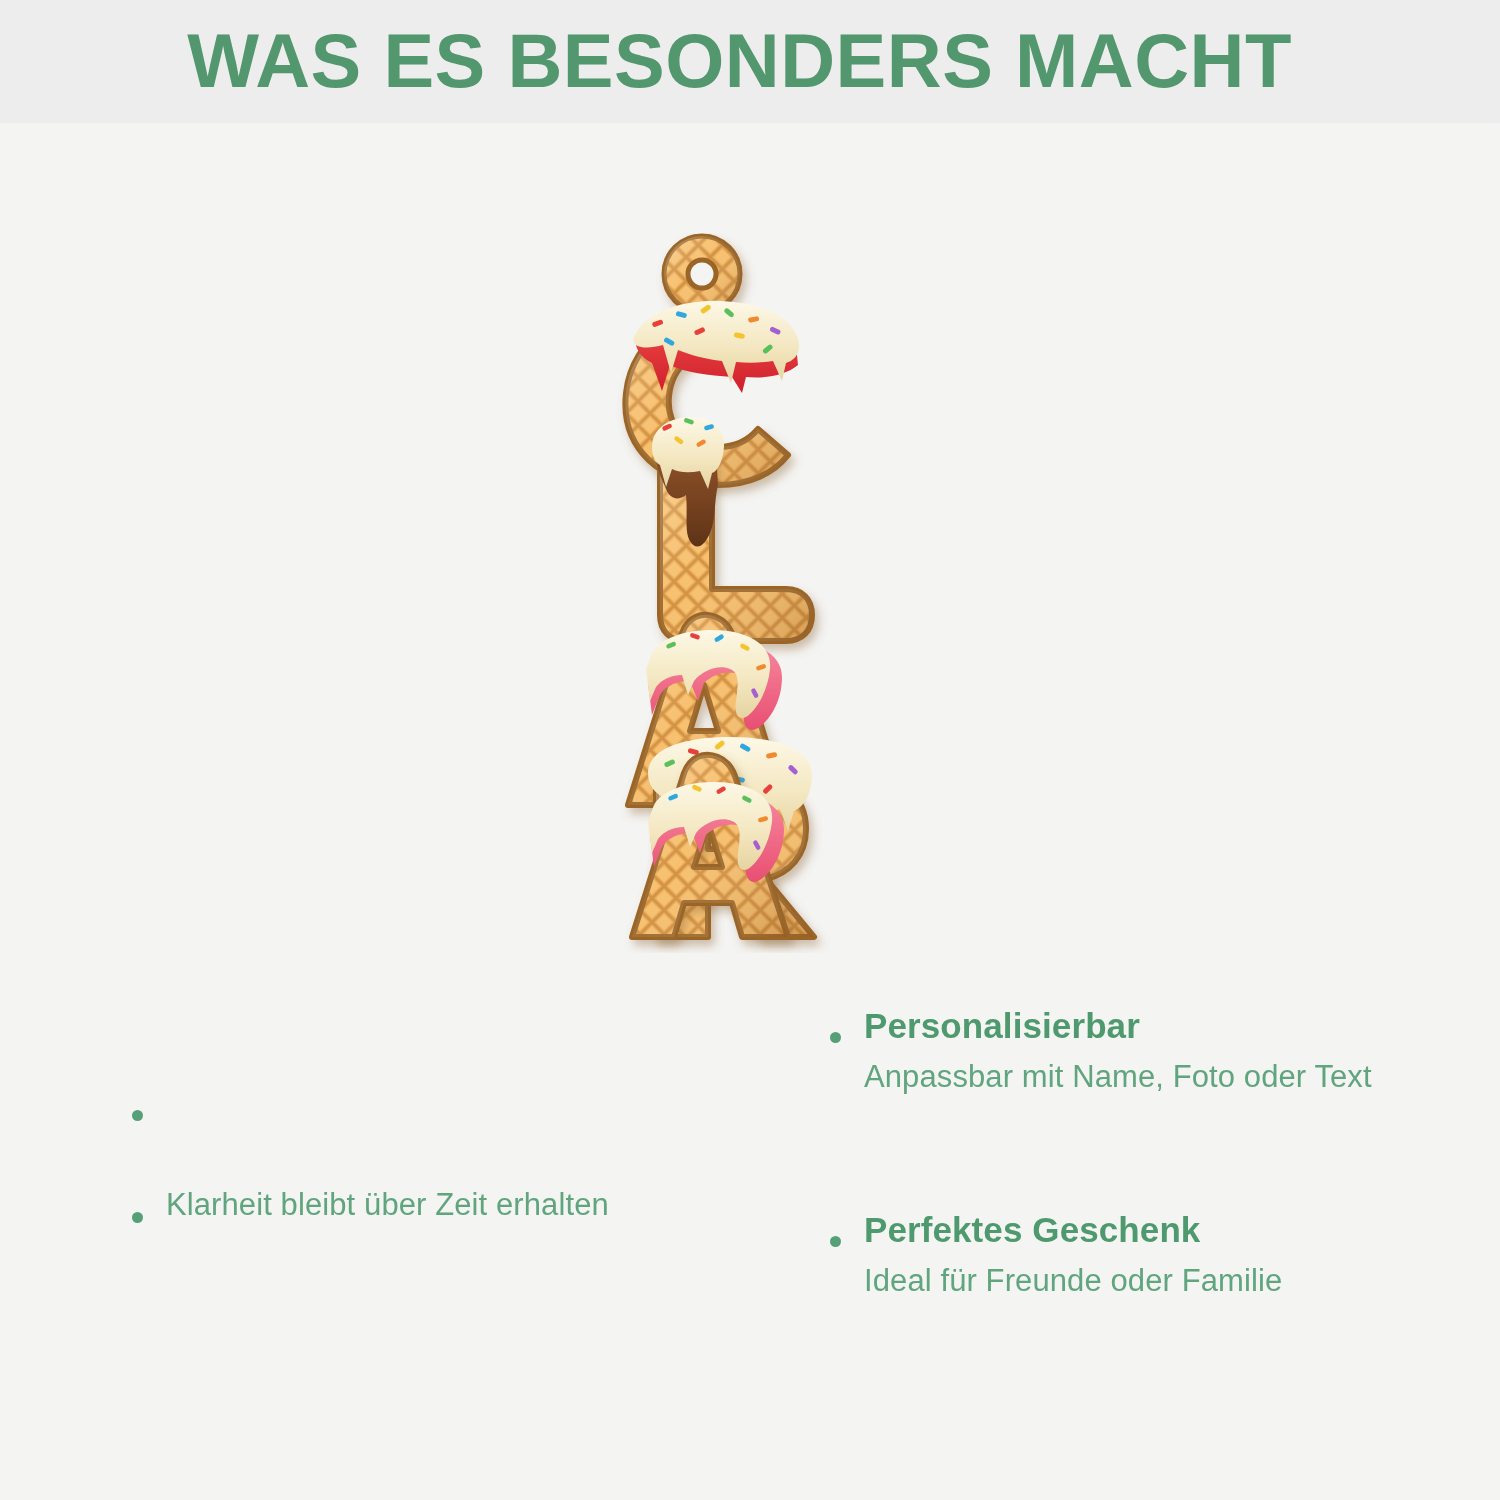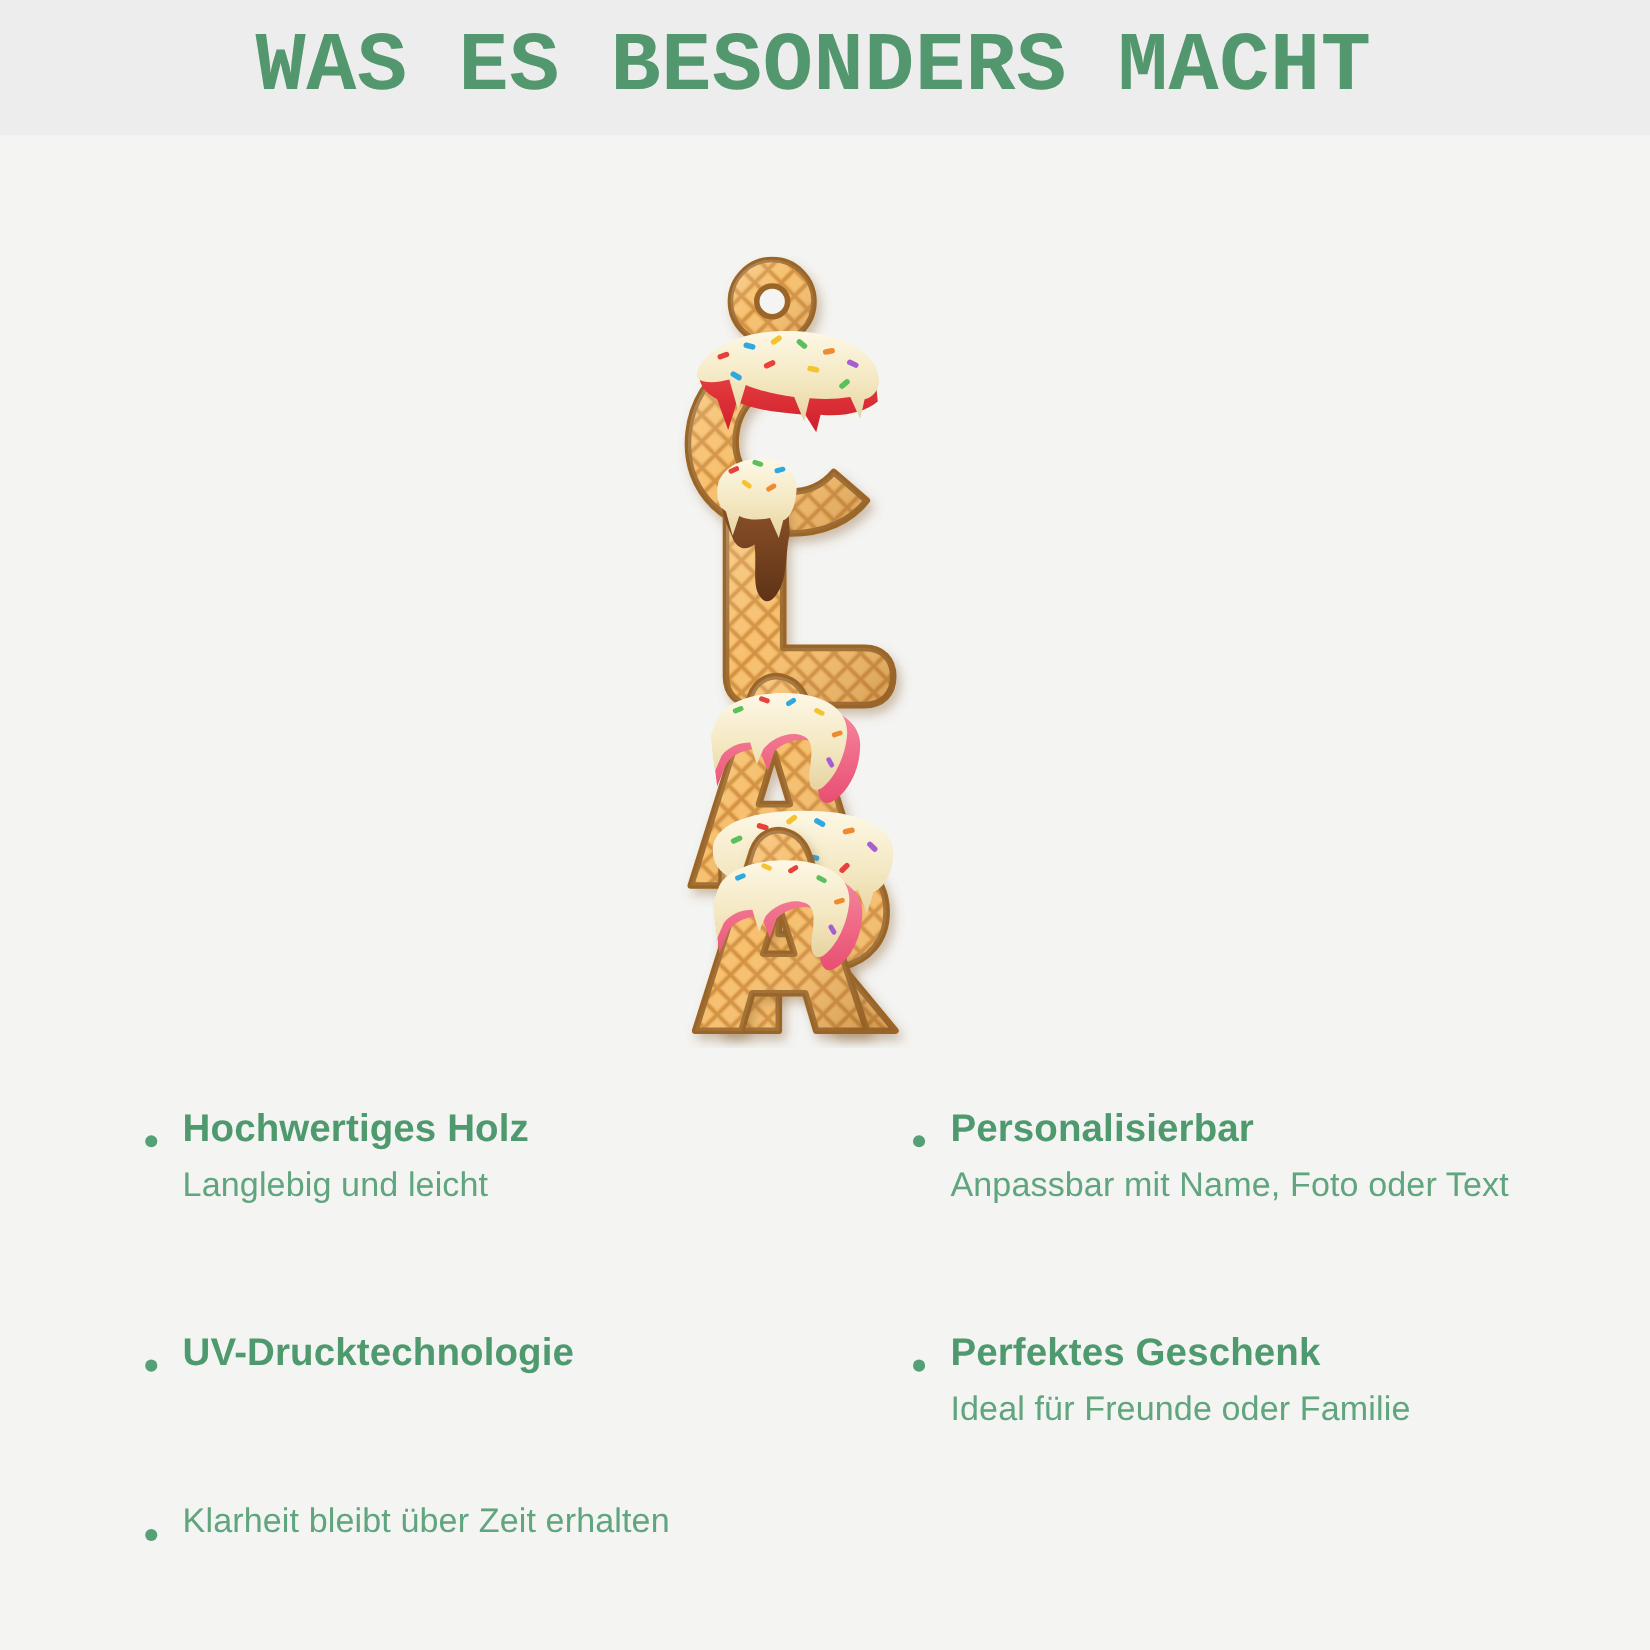--- a/index.html
+++ b/index.html
@@ -18,21 +18,21 @@
     background:#ededed;
   }
   .page-title{
     position:absolute;left:0;top:18px;width:1479px;
     text-align:center;
     font-size:76px;
     line-height:86px;
     font-weight:700;
     letter-spacing:0.5px;
     color:#52976d;
-    font-family:Liberation Mono, monospace;
+    font-family:Liberation Sans, sans-serif;
     white-space:nowrap;
   }
 
   
   .hero{
     position:absolute;left:0;top:123px;width:1500px;height:870px;
     background:#f4f4f3;
   }
   .product-stage{
     position:absolute;left:50%;top:110px;
@@ -415,31 +415,25 @@
         </g>
 
       </svg>
     </div>
   </div>
 
   <div class="features">
 
     <div class="feature-col col-left">
 
+
+      <div class="spacer-row"></div>
+
       <div class="feature-item">
         <span class="bullet"></span>
-        <div class="feature-title">Hochwertiges Holz</div>
-        <div class="feature-sub">Langlebig und leicht</div>
-      </div>
-
-      <div class="spacer-row"></div>
-
-      <div class="feature-item">
-        <span class="bullet"></span>
-        <div class="feature-title">UV-Drucktechnologie</div>
       </div>
 
       <div class="spacer-row"></div>
 
       <div class="feature-item">
         <span class="bullet"></span>
         <div class="feature-sub">Klarheit bleibt über Zeit erhalten</div>
       </div>
 
     </div>

